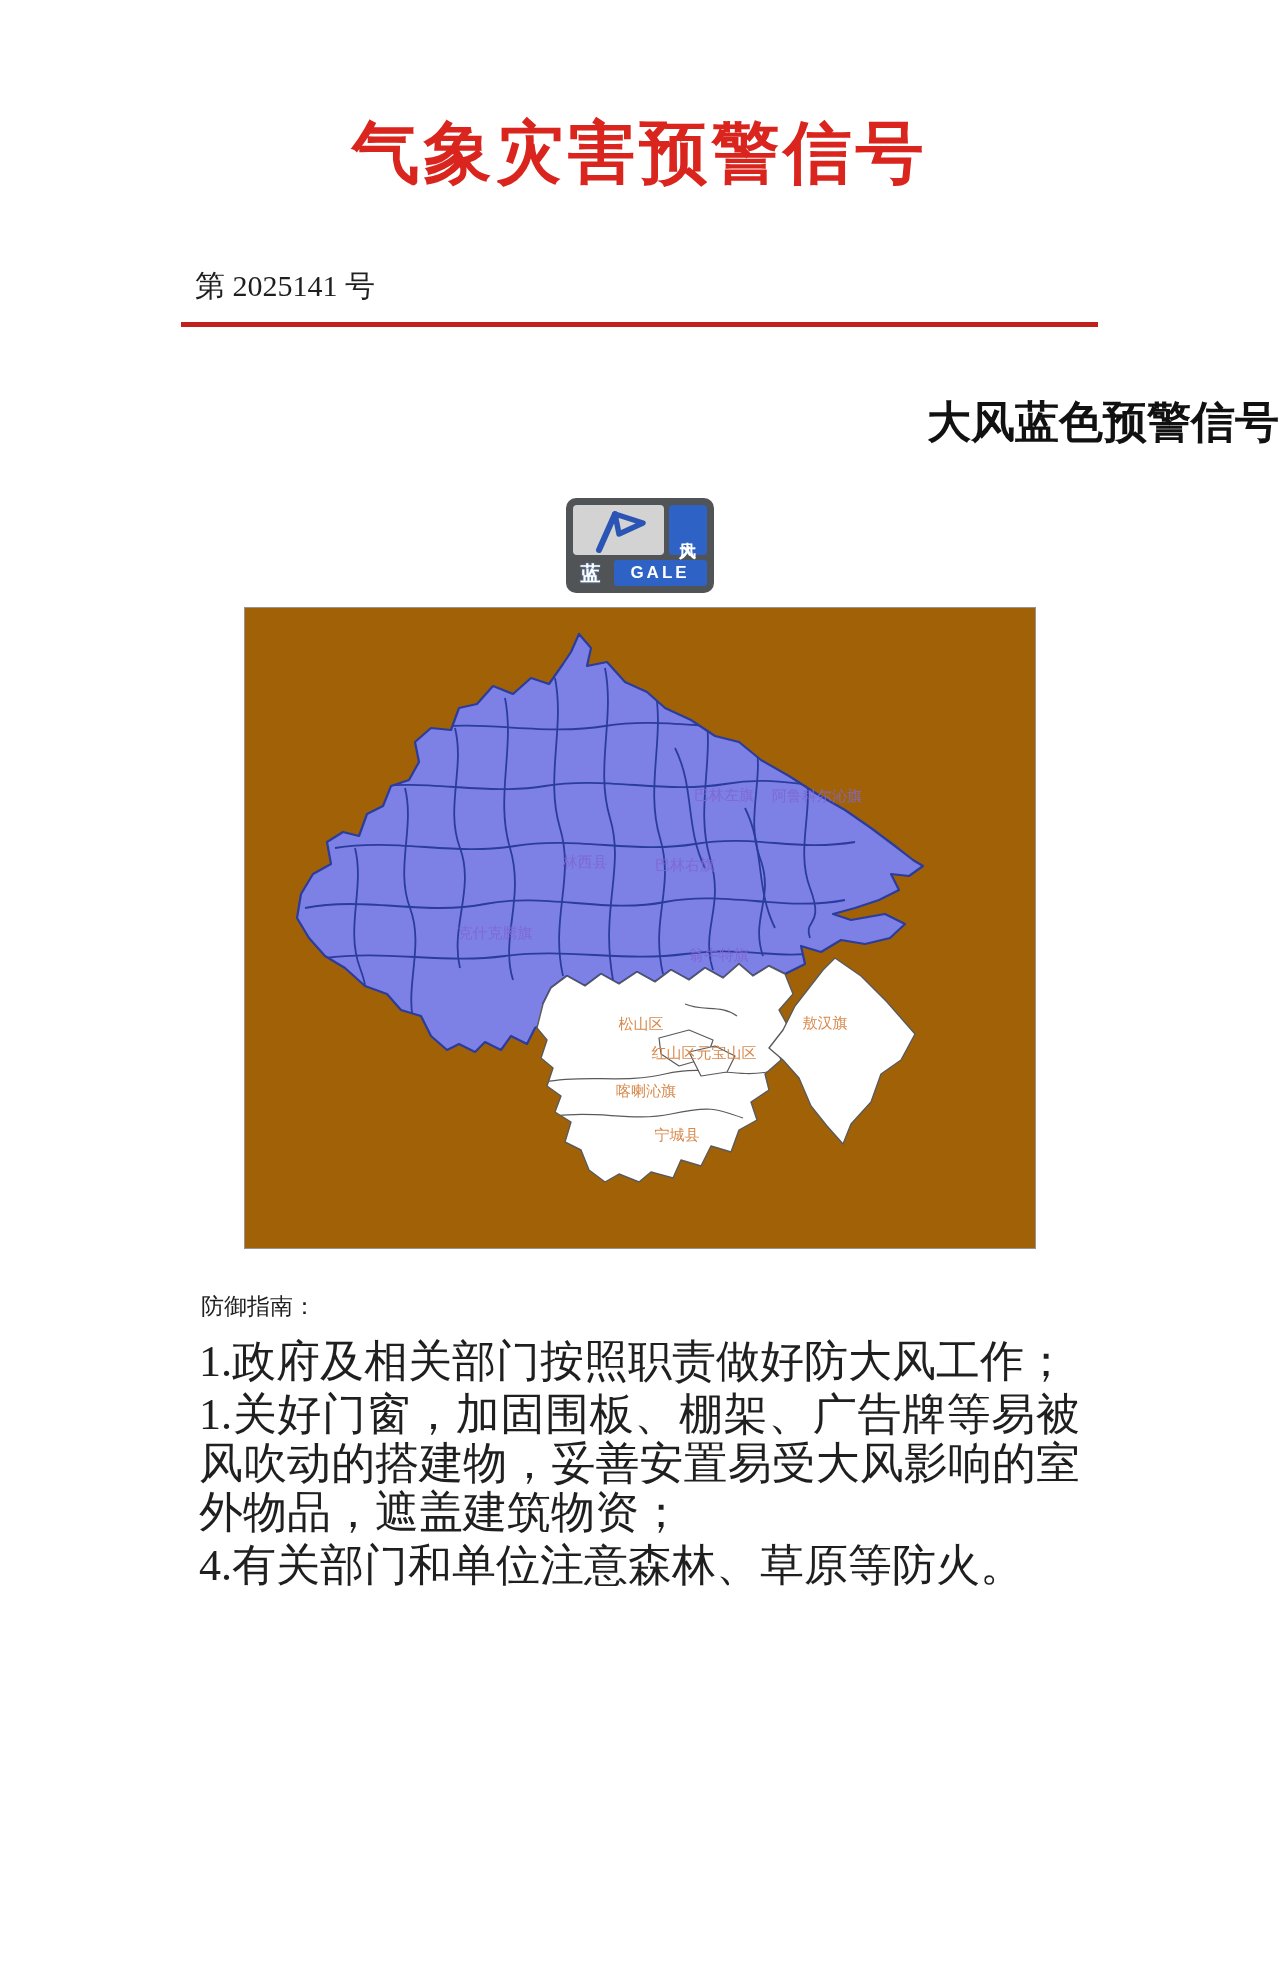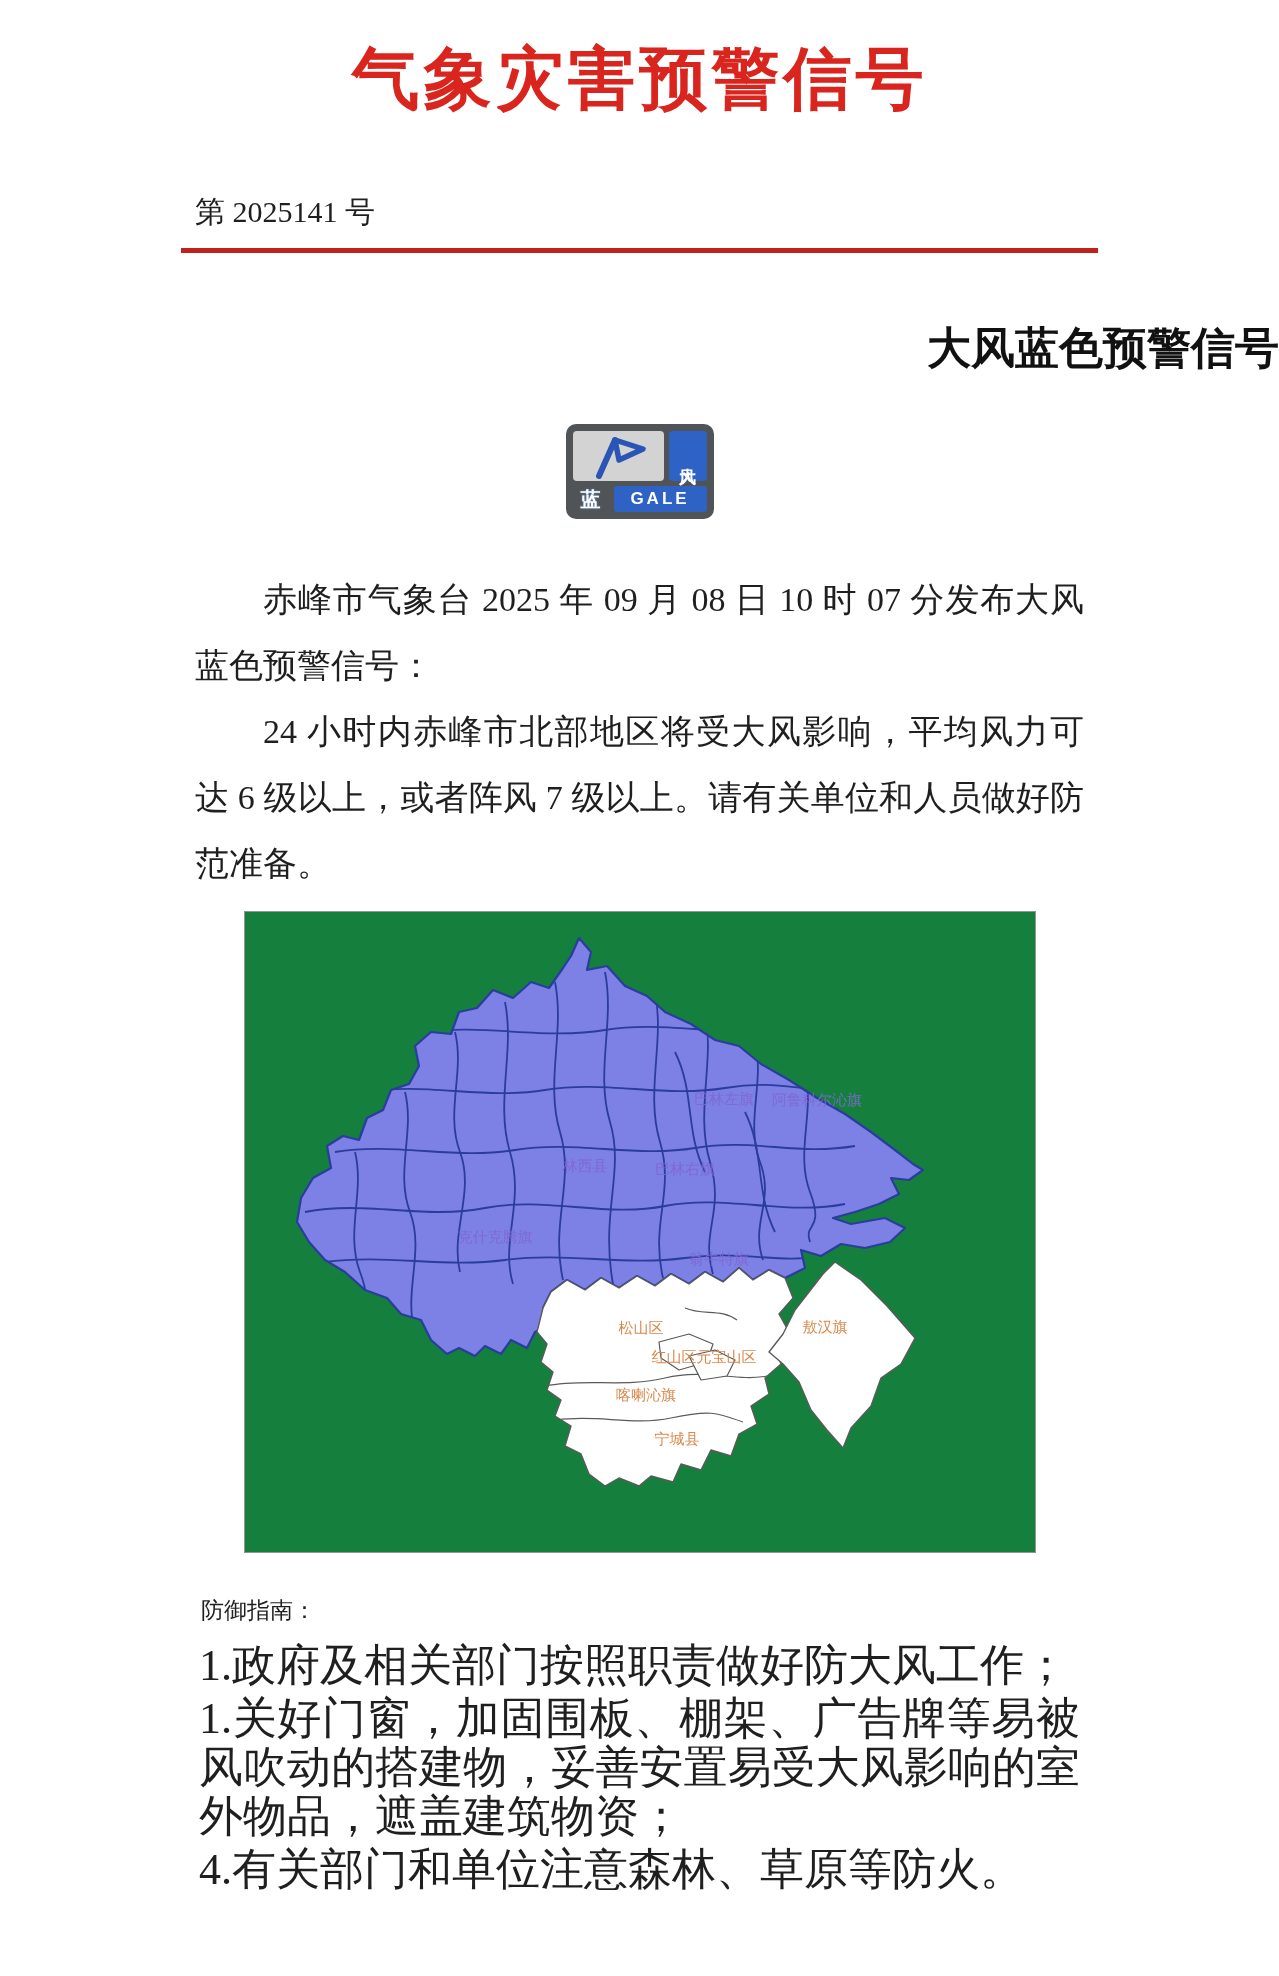--- a/index.html
+++ b/index.html
@@ -5,21 +5,21 @@
   :root{
     --title-red:#d9251d; --rule-red:#c0211c;
     --warned-fill:#7d80e4; --warned-border:#2a3c9e; --warned-label:#7f68d2;
     --normal-border:#5a5a5a; --normal-label:#d8884b;
     --icon-blue:#2e63c5; --icon-frame:#515457; --icon-panel:#d3d3d3;
   }
   html,body{margin:0;padding:0;background:#ffffff;}
   .page{
     width:1279px; height:1976px; background:#fff; position:relative;
     font-family:"Liberation Serif","DejaVu Serif",serif; color:#1f1f1f;
-    overflow:hidden; box-sizing:border-box; padding-top:40px;
+    overflow:hidden; box-sizing:border-box; padding-top:114px;
   }
   h1.doc-title{
     margin:0; text-align:center; color:var(--title-red);
     font-size:68px; font-weight:bold; line-height:1.15; letter-spacing:4px;
   }
   .doc-number{
     width:889px; margin:74px auto 0 auto; font-size:30px; line-height:40px;
     text-align:left;
   }
   .red-rule{
@@ -54,21 +54,21 @@
     flex:1; background:var(--icon-blue); border-radius:3px; color:#ffffff;
     font-family:"Liberation Sans","DejaVu Sans",sans-serif; font-weight:bold;
     font-size:17px; letter-spacing:3px; display:flex; align-items:center; justify-content:center;
   }
   .body-text{
     width:889px; margin:48px auto 0 auto; font-size:34px; line-height:66px;
   }
   .body-text p{ margin:0; text-indent:2em; text-align:justify; }
   .map-frame{
     width:790px; height:640px; margin:14px auto 0 auto; border:1px solid #949494;
-    background:#15803d; box-sizing:content-box;
+    background:#a16207; box-sizing:content-box;
   }
   .map-frame svg{ display:block; width:790px; height:640px; }
   .map-label{
     font-family:"Liberation Sans","DejaVu Sans",sans-serif; font-size:15px;
     text-anchor:middle;
   }
   .map-label.warned{ fill:var(--warned-label); opacity:.9; }
   .map-label.normal{ fill:var(--normal-label); }
   .guide{ width:889px; margin:36px auto 0 auto; }
   .guide-heading{ font-size:23px; font-weight:normal; line-height:44px; margin:6px; }
@@ -99,24 +99,20 @@
         </div>
         <div class="wi-name">大风</div>
       </div>
       <div class="wi-bottom">
         <div class="wi-level">蓝</div>
         <div class="wi-en">GALE</div>
       </div>
     </div>
   </div>
 
-  <div class="body-text">
-    <p>赤峰市气象台 2025 年 09 月 08 日 10 时 07 分发布大风蓝色预警信号：</p>
-    <p>24 小时内赤峰市北部地区将受大风影响，平均风力可达 6 级以上，或者阵风 7 级以上。请有关单位和人员做好防范准备。</p>
-  </div>
 
   <div class="map-frame">
     <svg viewBox="0 0 790 640">
       <defs>
         <clipPath id="blueClip">
           <path d="M334,26 L346,40 342,58 362,54 380,74 402,84 420,100 446,112 470,128 494,134 516,152 544,168 572,186 600,202 626,220 650,238 668,252 678,258 664,268 646,266 654,282 634,292 610,300 588,306 606,312 640,306 660,316 645,330 620,336 596,332 576,344 556,338 560,356 540,366 524,358 508,368 494,356 478,370 460,360 444,372 426,362 410,374 392,364 374,376 356,366 340,378 322,368 306,380 298,396 306,412 290,420 282,436 266,428 256,442 240,434 230,444 214,436 202,442 186,428 176,408 156,402 142,386 120,378 100,360 80,348 64,330 52,310 56,286 68,266 86,256 82,234 98,224 114,228 122,206 138,198 146,178 164,172 174,154 170,134 186,120 206,122 214,100 232,96 248,78 268,86 286,70 304,76 318,56 326,44 Z"></path>
         </clipPath>
         <clipPath id="whiteClip">
           <path d="M306,380 L322,368 340,378 356,366 374,376 392,364 410,374 426,362 444,372 460,360 478,370 494,356 508,368 524,358 540,366 548,386 534,402 544,420 530,436 536,452 520,466 524,482 506,494 512,512 494,522 486,544 466,538 456,558 436,552 428,570 406,564 394,574 374,566 360,574 344,562 336,542 320,534 326,514 310,504 316,488 302,478 308,460 296,450 302,432 292,420 298,396 Z"></path>
         </clipPath>

